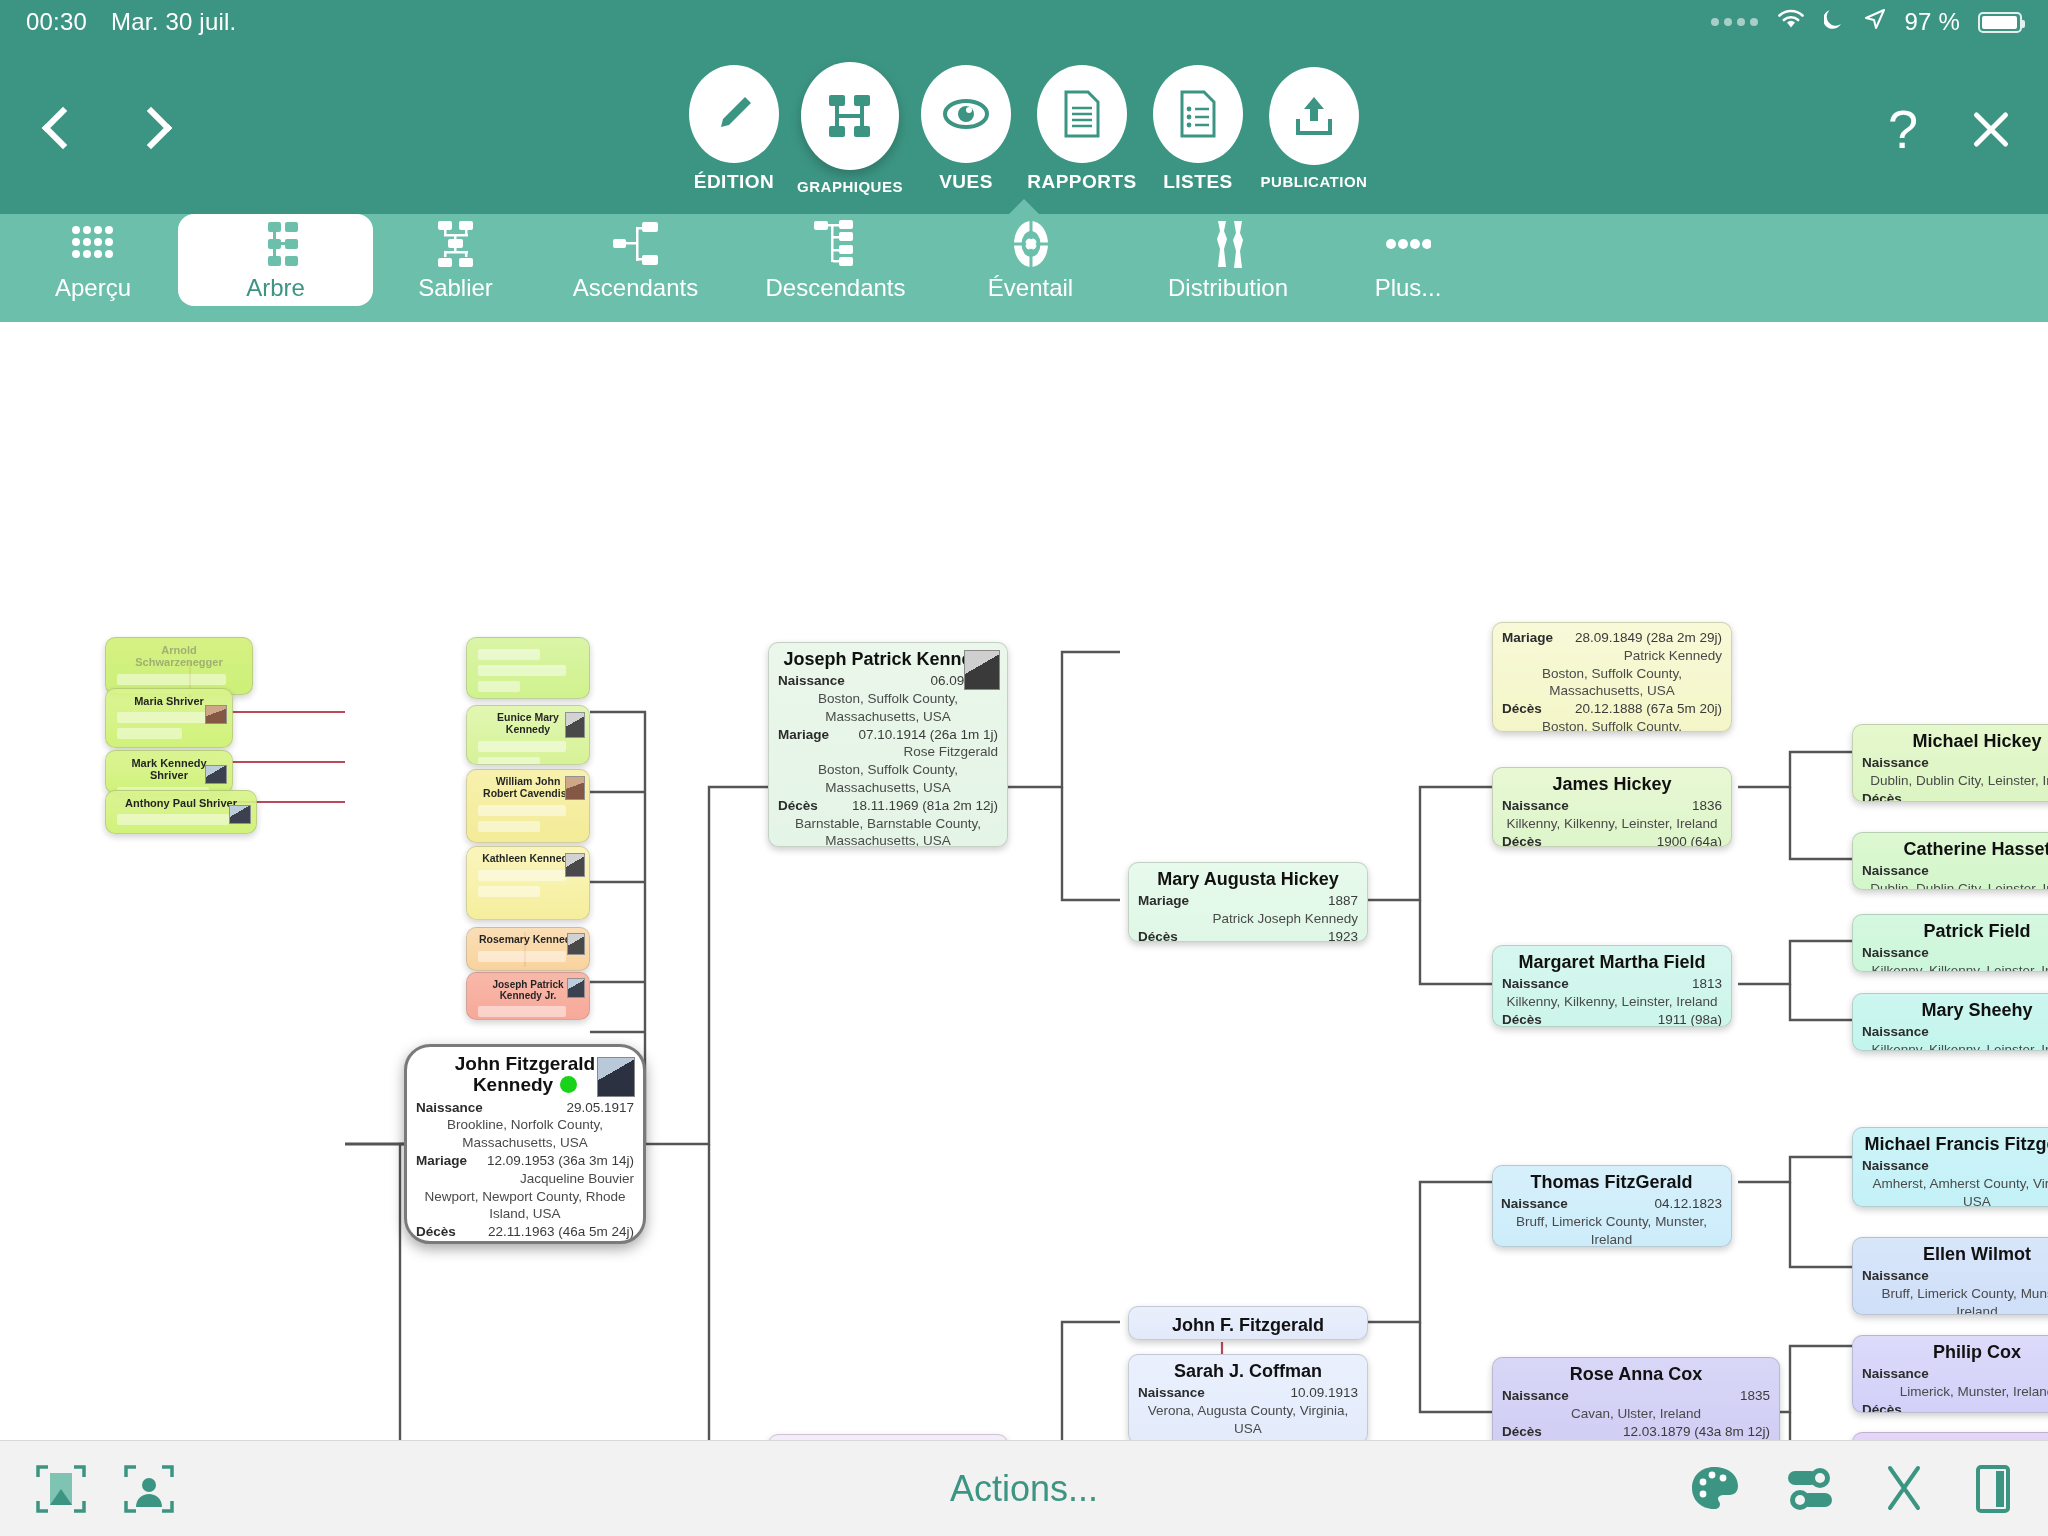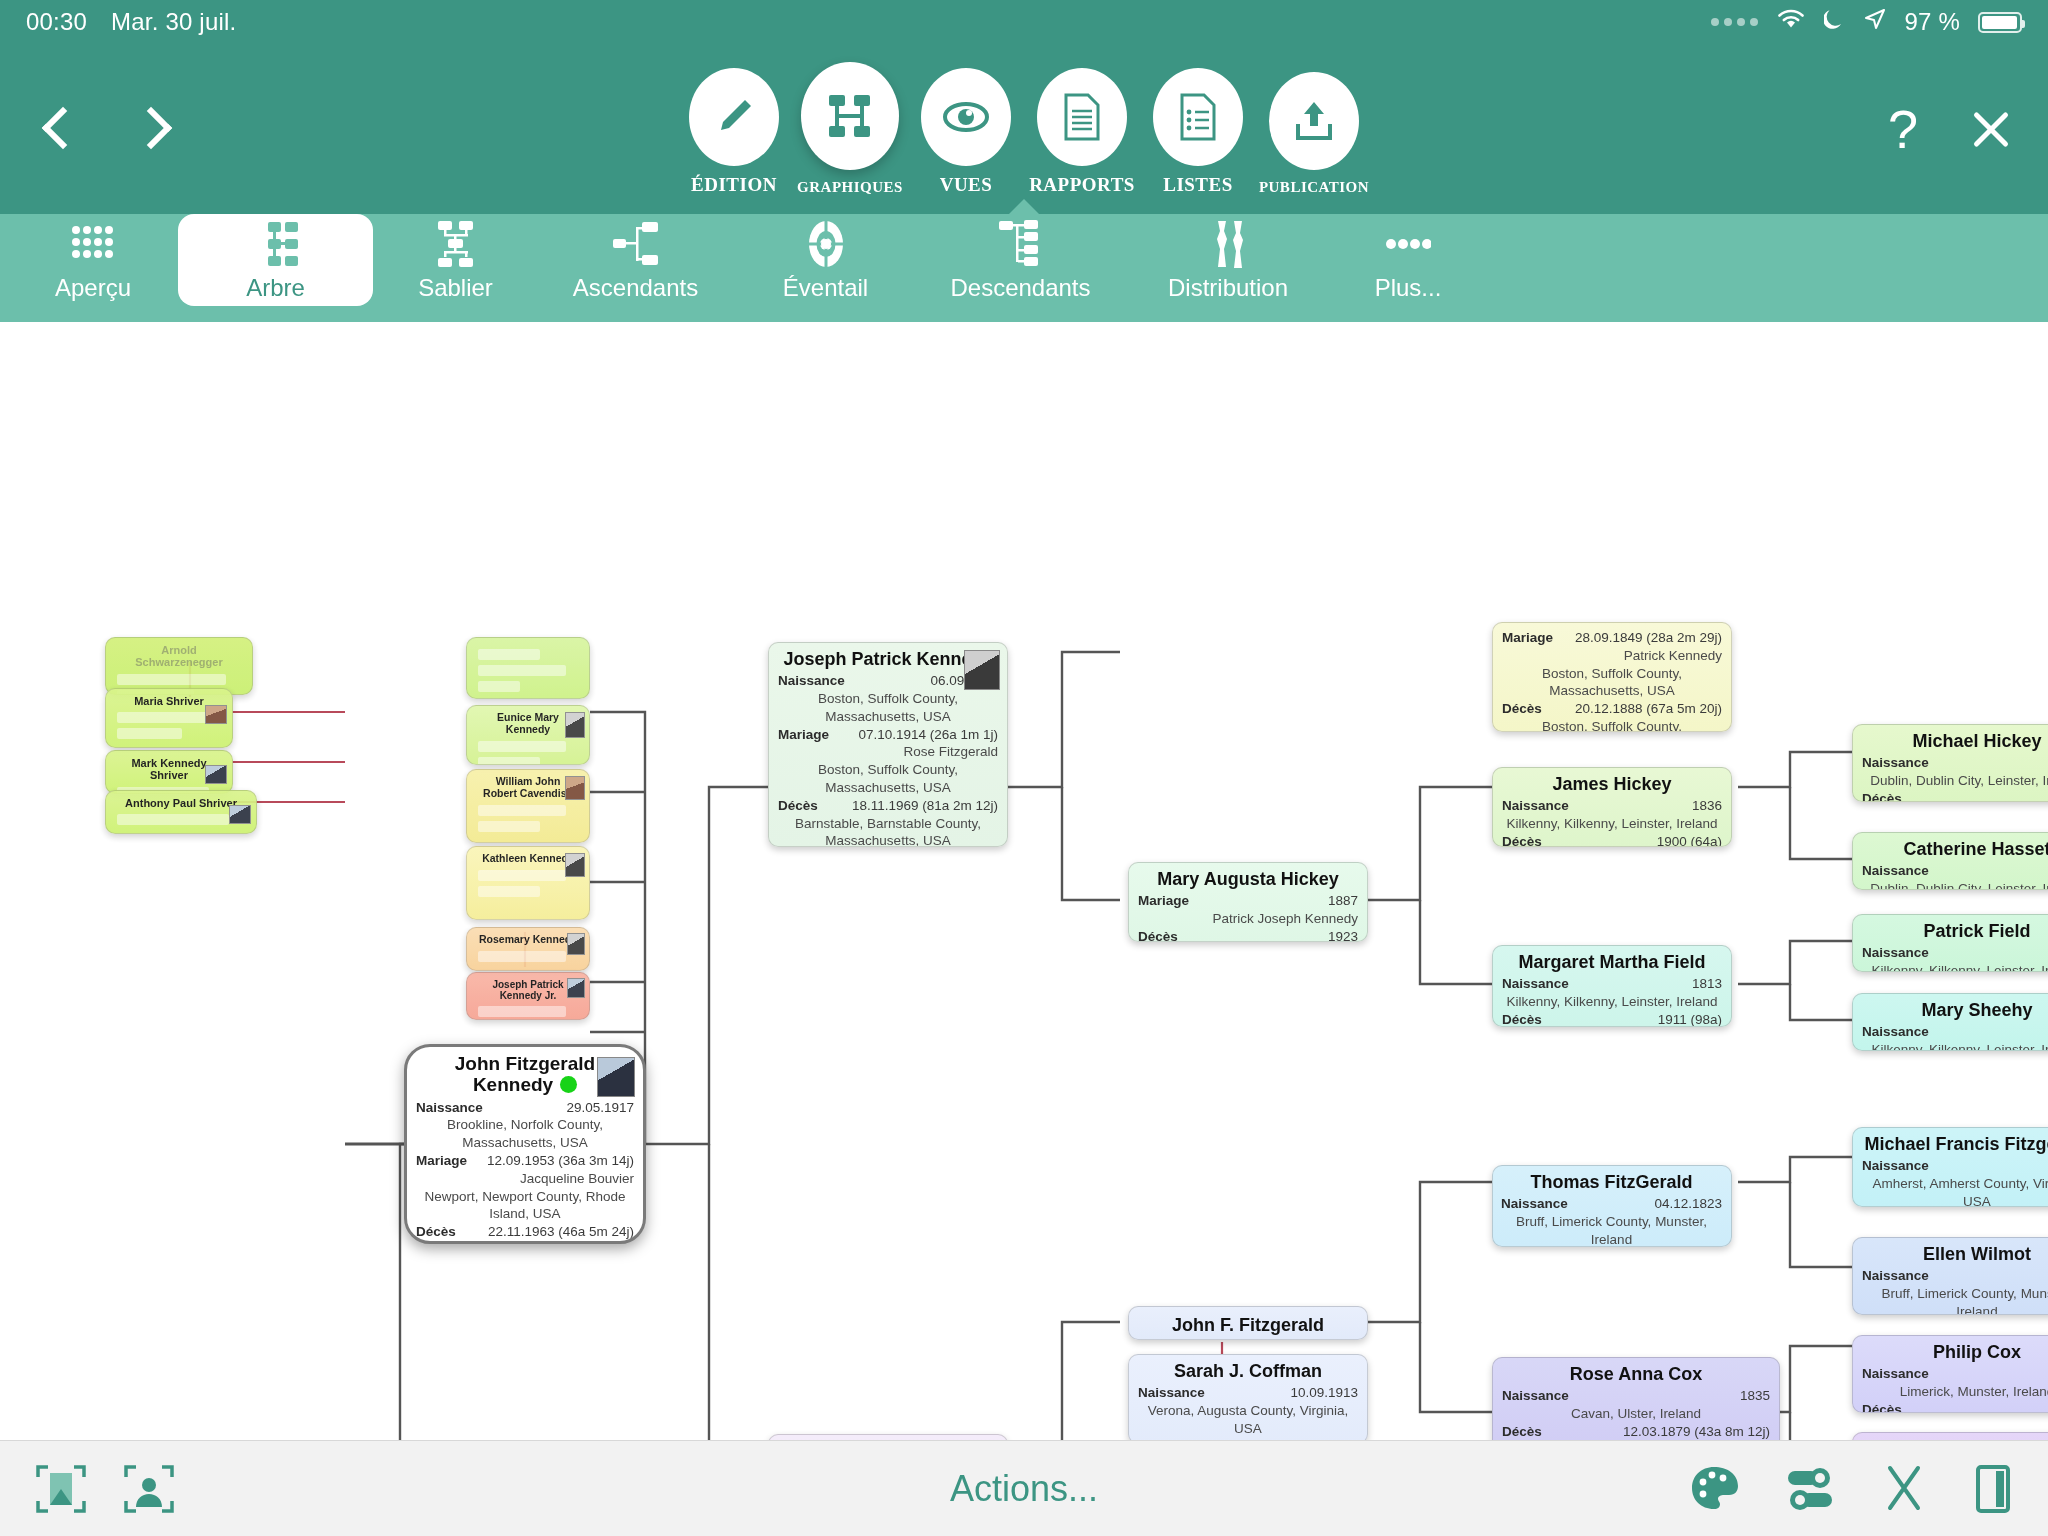--- a/index.html
+++ b/index.html
@@ -22,21 +22,21 @@
   
   .toolbar{height:170px;background:#3c9583;position:relative;display:flex;
     align-items:center;justify-content:center;}
   .nav-arrows{position:absolute;left:36px;top:50%;transform:translateY(-50%);
     display:flex;gap:46px;}
   .arrow{width:46px;height:46px;position:relative;cursor:pointer;}
   .arrow::before{content:"";position:absolute;left:12px;top:7px;width:24px;height:24px;
     border-left:6px solid #fff;border-bottom:6px solid #fff;transform:rotate(45deg);}
   .arrow.right::before{border-left:none;border-bottom:6px solid #fff;border-right:6px solid #fff;
     transform:rotate(-45deg);left:8px;}
-  .top-items{display:flex;gap:16px;align-items:flex-end;font-family:Liberation Serif, serif;}
+  .top-items{display:flex;gap:16px;align-items:center;}
   .titem{width:100px;display:flex;flex-direction:column;align-items:center;cursor:pointer;}
   .tcircle{width:90px;height:98px;border-radius:50%;background:#fff;display:flex;
     align-items:center;justify-content:center;}
   .titem.active .tcircle{width:98px;height:108px;box-shadow:0 5px 12px rgba(0,0,0,.22);}
   .tlabel{color:#fff;margin-top:9px;font-size:19px;font-weight:700;letter-spacing:.5px;
     text-align:center;line-height:1.1;}
   .titem.active .tlabel{font-size:15px;}
   .titem.small .tlabel{font-size:15px;}
   .caret{position:absolute;bottom:-1px;left:50%;transform:translateX(-50%);
     width:0;height:0;border-left:16px solid transparent;border-right:16px solid transparent;
@@ -300,34 +300,20 @@
             <rect x="25" y="7" width="7" height="2.5"></rect>
             <rect x="25" y="38" width="7" height="2.5"></rect>
             <rect x="15" y="22" width="11" height="2.5"></rect>
       </g>
         </svg>
     </div>
     <div class="slabel">Ascendants</div>
   </div>
 
 
-  <div class="sitem" style="min-width:185px">
-    <div class="sic">
-      <svg width="48" height="50" viewBox="0 0 48 50">
-          <ellipse cx="24" cy="25" rx="17" ry="23" fill="#fff"></ellipse>
-          <ellipse cx="24" cy="25" rx="9.5" ry="13" fill="#6cbfab"></ellipse>
-          <circle cx="24" cy="25" r="6" fill="#fff"></circle>
-          <rect x="22.5" y="0" width="3" height="50" fill="#6cbfab"></rect>
-          <rect x="0" y="23.5" width="48" height="3" fill="#6cbfab"></rect>
-          <circle cx="24" cy="25" r="5" fill="#fff"></circle>
-        </svg>
-    </div>
-    <div class="slabel">Éventail</div>
-  </div>
-
   <div class="sitem" style="min-width:205px">
     <div class="sic">
       <svg width="48" height="50" viewBox="0 0 48 50">
           <g fill="#fff">
         <rect x="2" y="2" width="14" height="9" rx="2"></rect>
         <rect x="27" y="1" width="14" height="9" rx="2"></rect>
             <rect x="27" y="13" width="14" height="9" rx="2"></rect>
         <rect x="27" y="26" width="14" height="9" rx="2"></rect>
             <rect x="27" y="38" width="14" height="9" rx="2"></rect>
         <rect x="19" y="5" width="2.5" height="38"></rect>
@@ -335,20 +321,34 @@
         <rect x="21" y="5" width="6" height="2.5"></rect>
             <rect x="21" y="17" width="6" height="2.5"></rect>
             <rect x="21" y="30" width="6" height="2.5"></rect>
             <rect x="21" y="41" width="6" height="2.5"></rect>
       </g>
         </svg>
     </div>
     <div class="slabel">Descendants</div>
   </div>
 
+  <div class="sitem" style="min-width:185px">
+    <div class="sic">
+      <svg width="48" height="50" viewBox="0 0 48 50">
+          <ellipse cx="24" cy="25" rx="17" ry="23" fill="#fff"></ellipse>
+          <ellipse cx="24" cy="25" rx="9.5" ry="13" fill="#6cbfab"></ellipse>
+          <circle cx="24" cy="25" r="6" fill="#fff"></circle>
+          <rect x="22.5" y="0" width="3" height="50" fill="#6cbfab"></rect>
+          <rect x="0" y="23.5" width="48" height="3" fill="#6cbfab"></rect>
+          <circle cx="24" cy="25" r="5" fill="#fff"></circle>
+        </svg>
+    </div>
+    <div class="slabel">Éventail</div>
+  </div>
+
   <div class="sitem" style="min-width:210px">
     <div class="sic">
       <svg width="44" height="50" viewBox="0 0 44 50">
           <g fill="#fff">
         <path d="M12 2h8l-2 10 3 8-3 10 2 18h-8l2-18-3-10 3-8z"></path>
         <path d="M28 2h8l-2 12 3 7-3 11 2 17h-8l2-17-3-11 3-7z"></path>
       </g>
         </svg>
     </div>
     <div class="slabel">Distribution</div>

